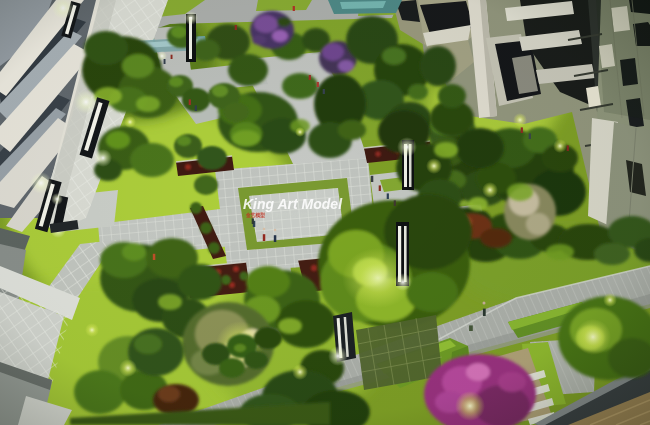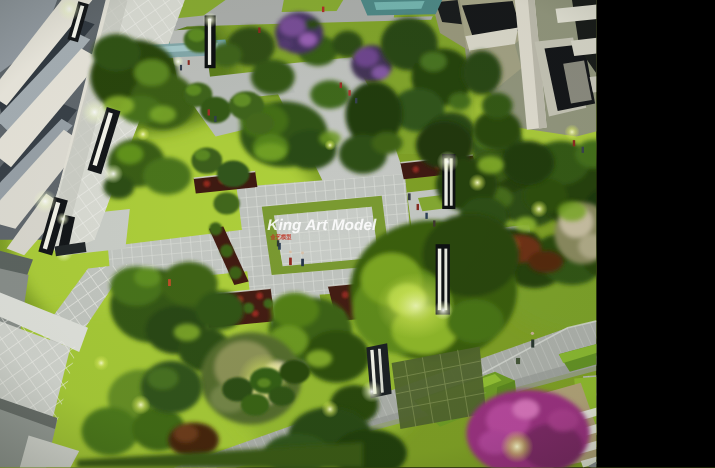--- a/index.html
+++ b/index.html
@@ -1,16 +1,16 @@
 <!DOCTYPE html>
 <html><head>
 <meta charset="utf-8">
 <style>
   html,body{margin:0;padding:0;background:#000;}
-  #scene{width:542px;height:425px;position:relative;overflow:hidden;font-family:"Liberation Sans",sans-serif;}
+  #scene{width:650px;height:425px;position:relative;overflow:hidden;font-family:"Liberation Sans",sans-serif;}
 </style>
 </head>
 <body>
 <div id="scene">
 <svg width="650" height="425" viewBox="0 0 650 425" xmlns="http://www.w3.org/2000/svg">
 <defs>
   <filter id="b1" x="-30%" y="-30%" width="160%" height="160%">
           <feGaussianBlur stdDeviation="1"></feGaussianBlur>
         </filter>
   <filter id="b2" x="-30%" y="-30%" width="160%" height="160%">

